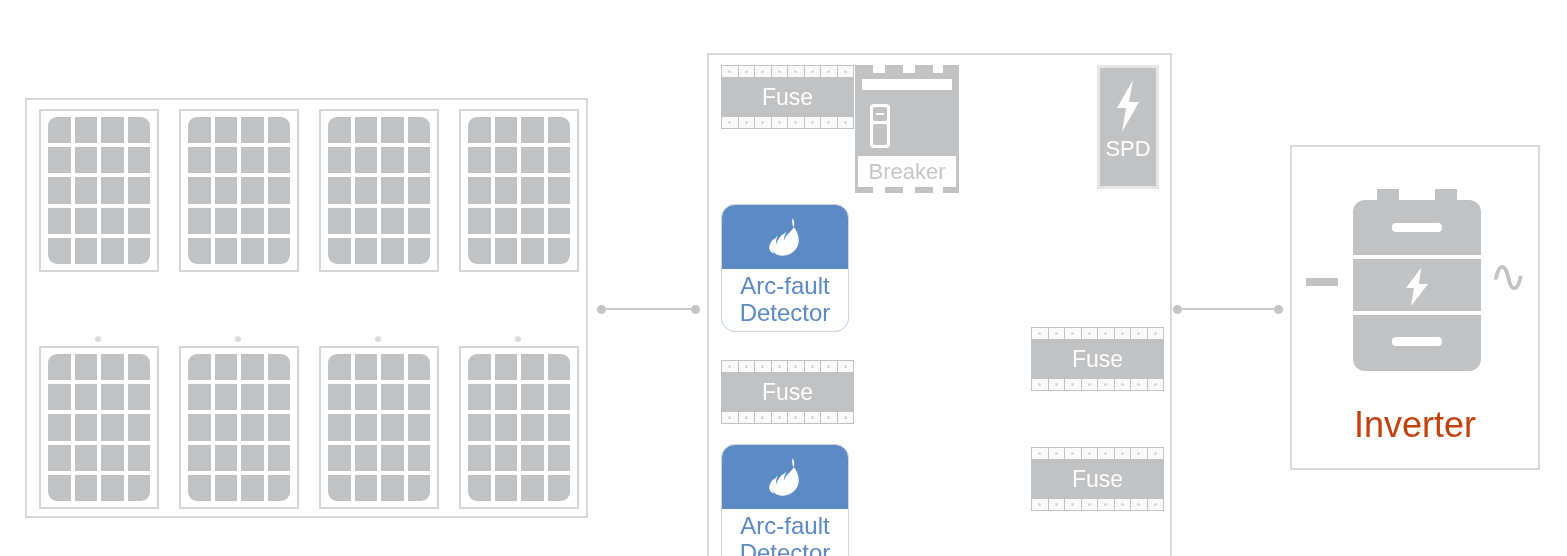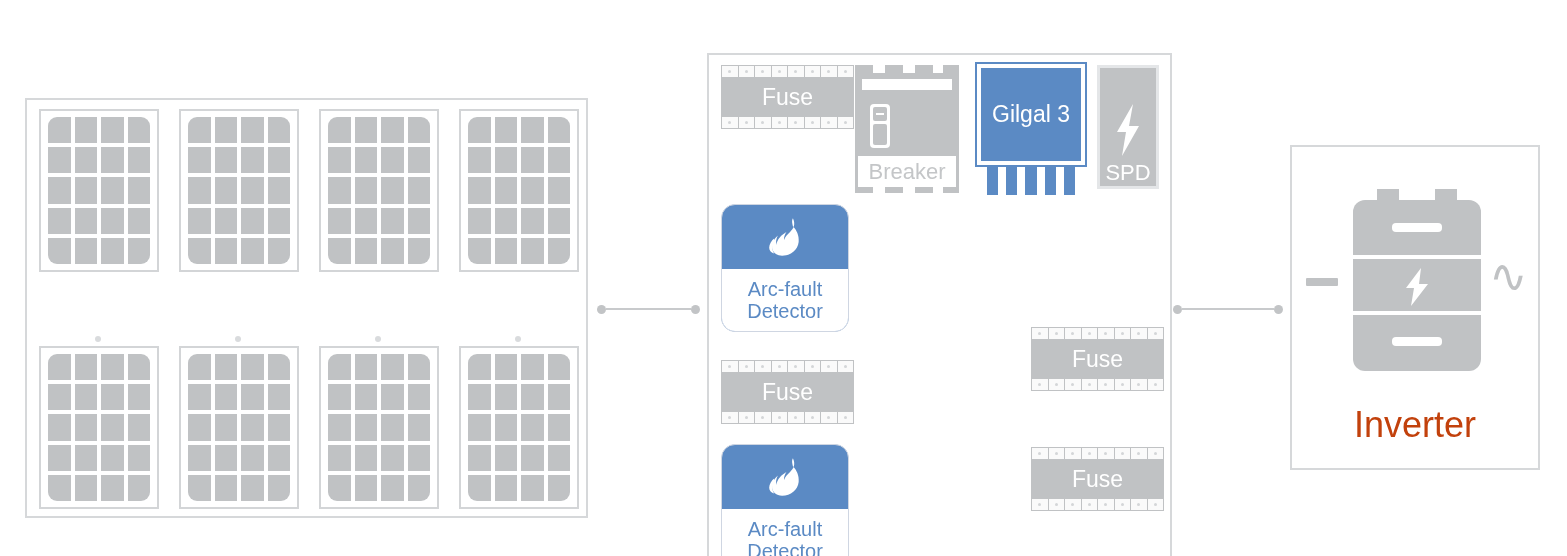--- a/index.html
+++ b/index.html
@@ -103,35 +103,35 @@
     box-shadow:0 0 0 2px #5b8ac4;
   }
   .chip-body span{color:#fff;font-size:23px;white-space:nowrap;}
   .chip-pins{position:absolute;left:10px;top:101px;width:88px;height:30px;display:flex;gap:8px;}
   .chip-pins i{flex:1;background:#5b8ac4;}
 
   
   #spd{
     left:388px;top:10px;width:62px;height:124px;
     background:#c0c2c4;border:3px solid #e4e6e8;box-sizing:border-box;
-    display:flex;flex-direction:column;align-items:center;justify-content:flex-end;padding-top:10px;
+    display:flex;flex-direction:column;align-items:center;justify-content:flex-start;padding-top:10px;
   }
   #spd .spd-text{color:#fff;font-size:22px;margin-top:2px;}
 
   
   .afd{
     position:absolute;width:128px;height:128px;border-radius:14px;overflow:hidden;
     background:#5b8ac4;border:1px solid #cfd6e2;box-sizing:border-box;
     display:flex;flex-direction:column;
   }
   .afd-top{height:64px;display:flex;align-items:center;justify-content:center;}
   .afd-bottom{
     flex:1;background:#fff;display:flex;flex-direction:column;
     align-items:center;justify-content:center;line-height:1.12;
-    color:#5b8ac4;font-size:20px;
+    color:#5b8ac4;font-size:24px;
   }
   #afd-1{left:12px;top:149px;}
   #afd-2{left:12px;top:389px;}
 
   
   #inverter{
     left:1290px;top:113px;width:250px;height:325px;
     border:2px solid #d6d8da;background:#fff;box-sizing:border-box;
   }
   #inverter-icon{position:absolute;left:61px;top:42px;width:128px;height:160px;}
@@ -420,32 +420,20 @@
       <div class="breaker-slot"></div>
       <div class="breaker-toggle">
         <div class="tdash"></div>
           <div class="tknob"></div>
       </div>
       <div class="breaker-label-band">
         <span>Breaker</span>
       </div>
     </div>
 
-    <div class="abs" id="gilgal">
-      <div class="chip-body">
-        <span>Gilgal 3</span>
-      </div>
-      <div class="chip-pins">
-        <i></i>
-          <i></i>
-          <i></i>
-          <i></i>
-          <i></i>
-      </div>
-    </div>
 
     <div class="abs" id="spd">
       <svg width="34" height="56" viewBox="0 0 34 56">
         <path d="M22 2 L6 30 L15 30 L11 54 L28 24 L18 24 Z" fill="#ffffff"></path>
       </svg>
       <span class="spd-text">SPD</span>
     </div>
 
     <div class="afd" id="afd-1">
       <div class="afd-top">

